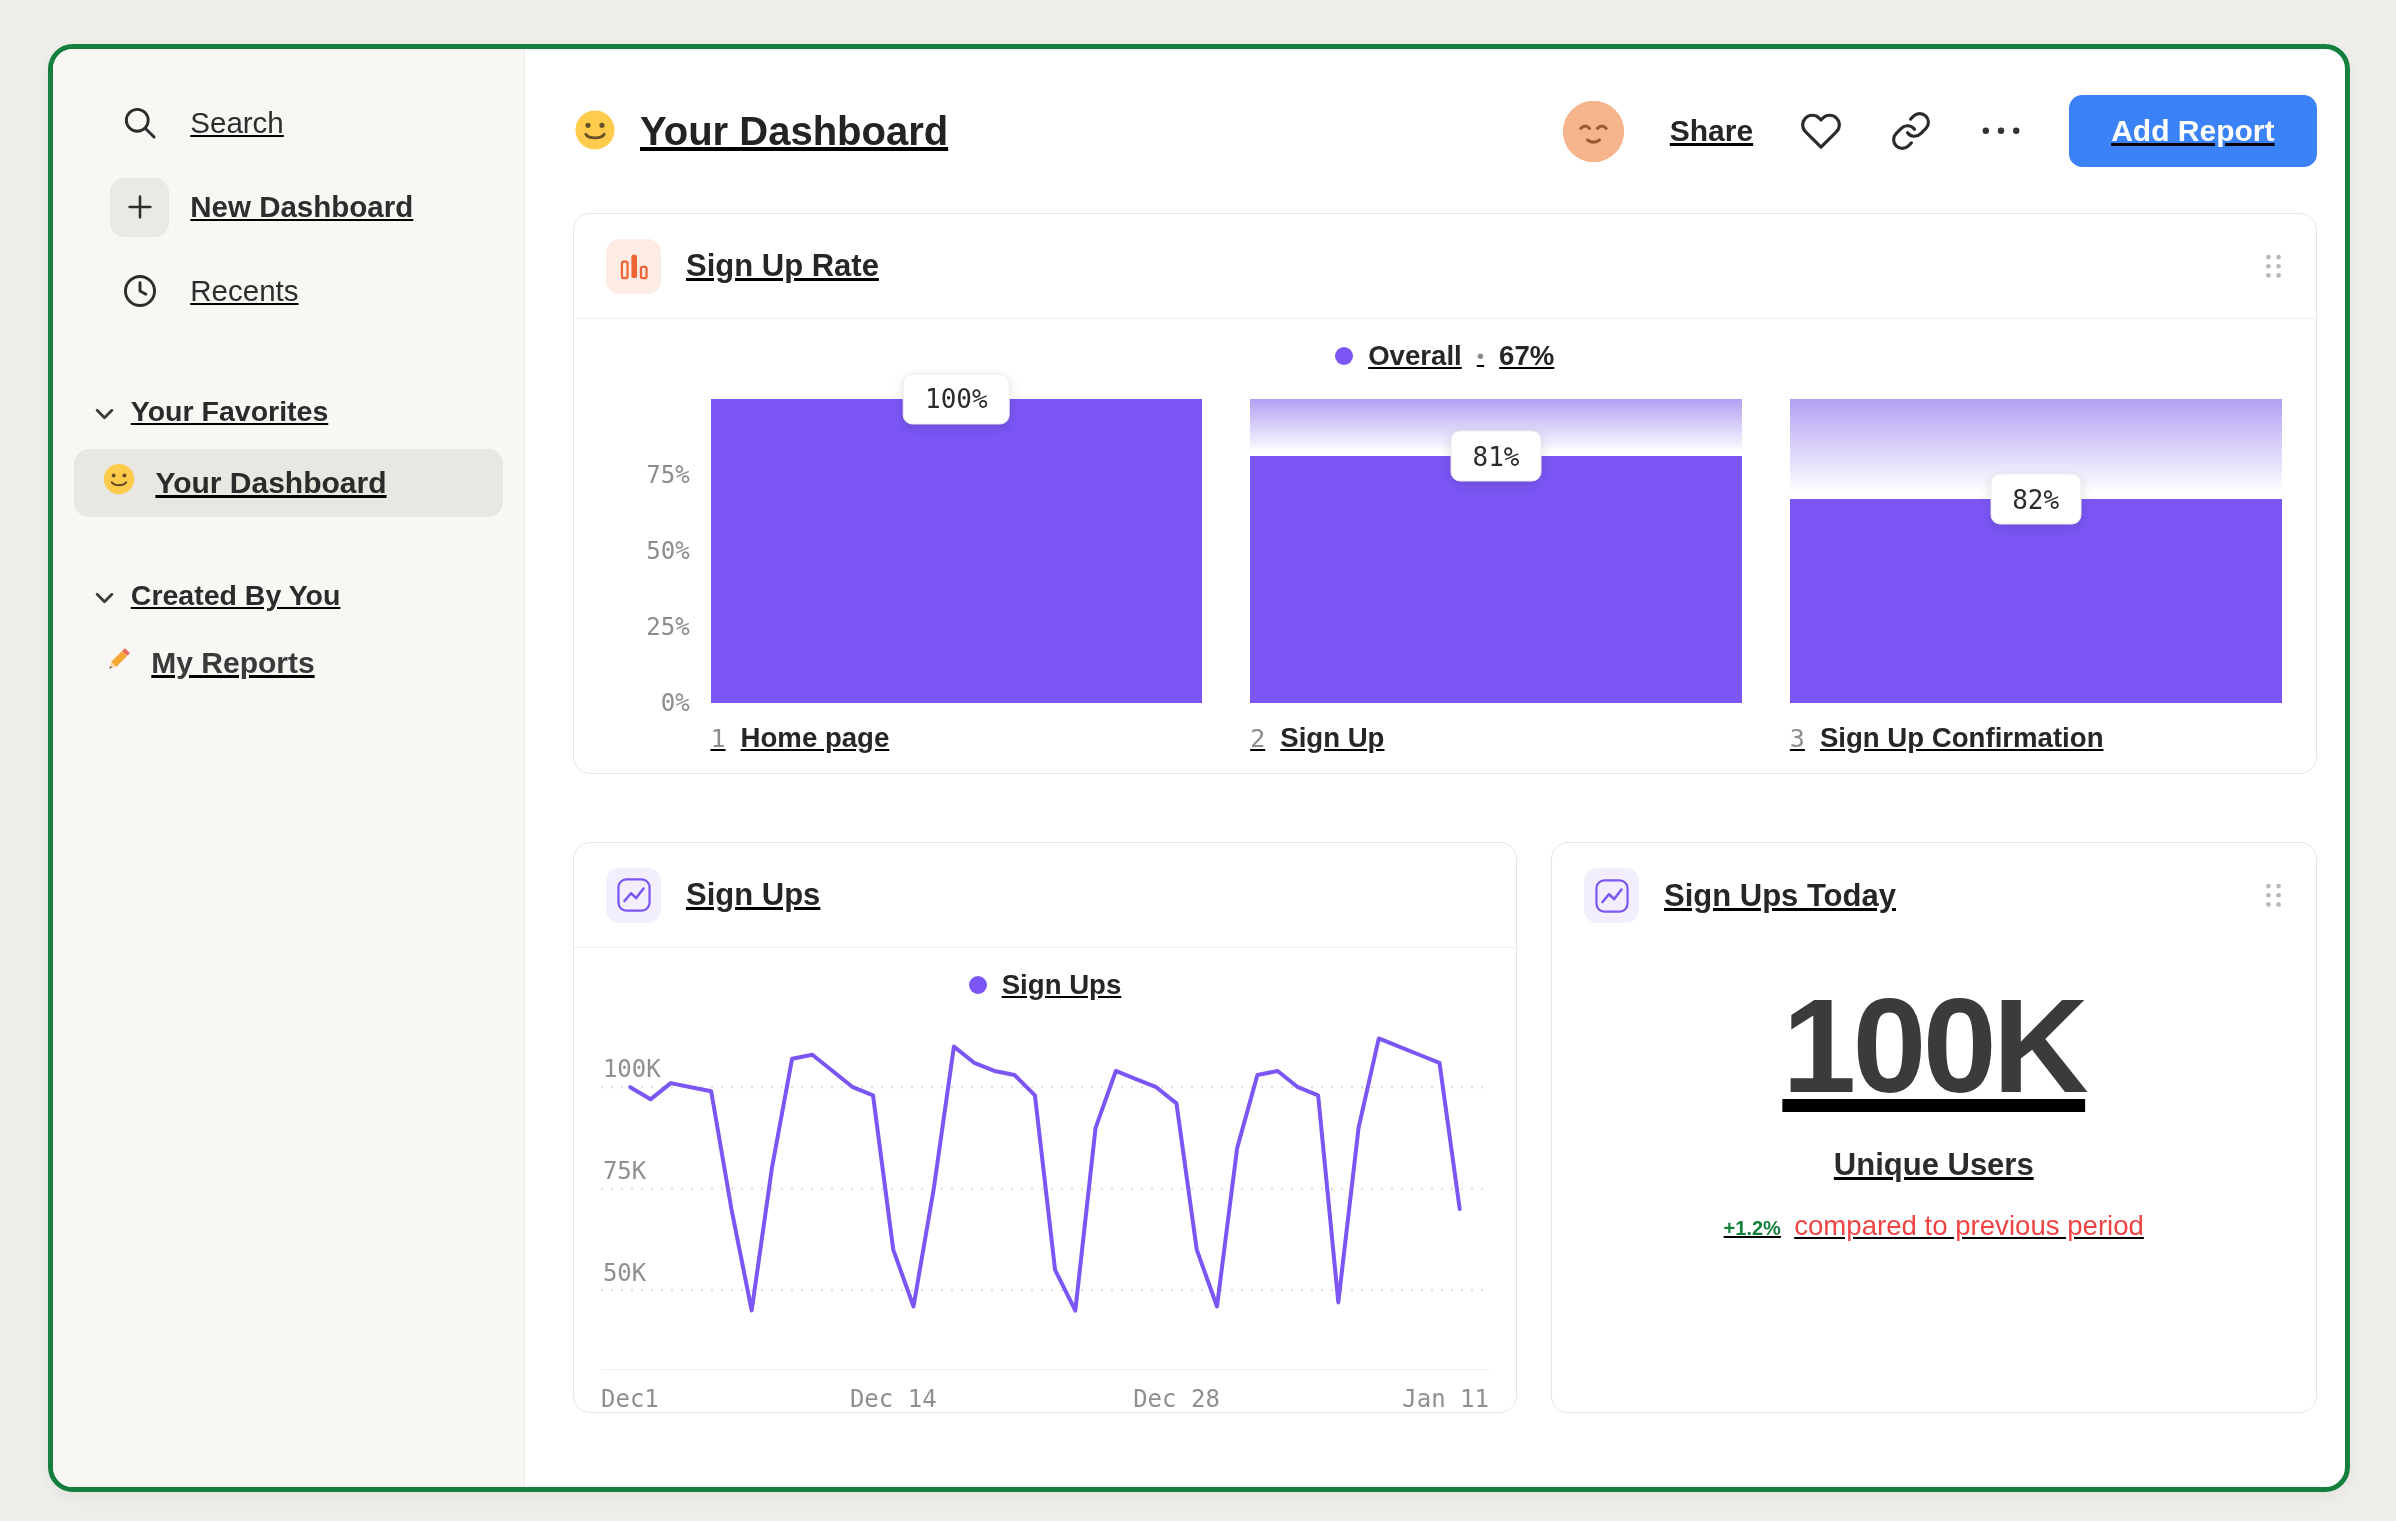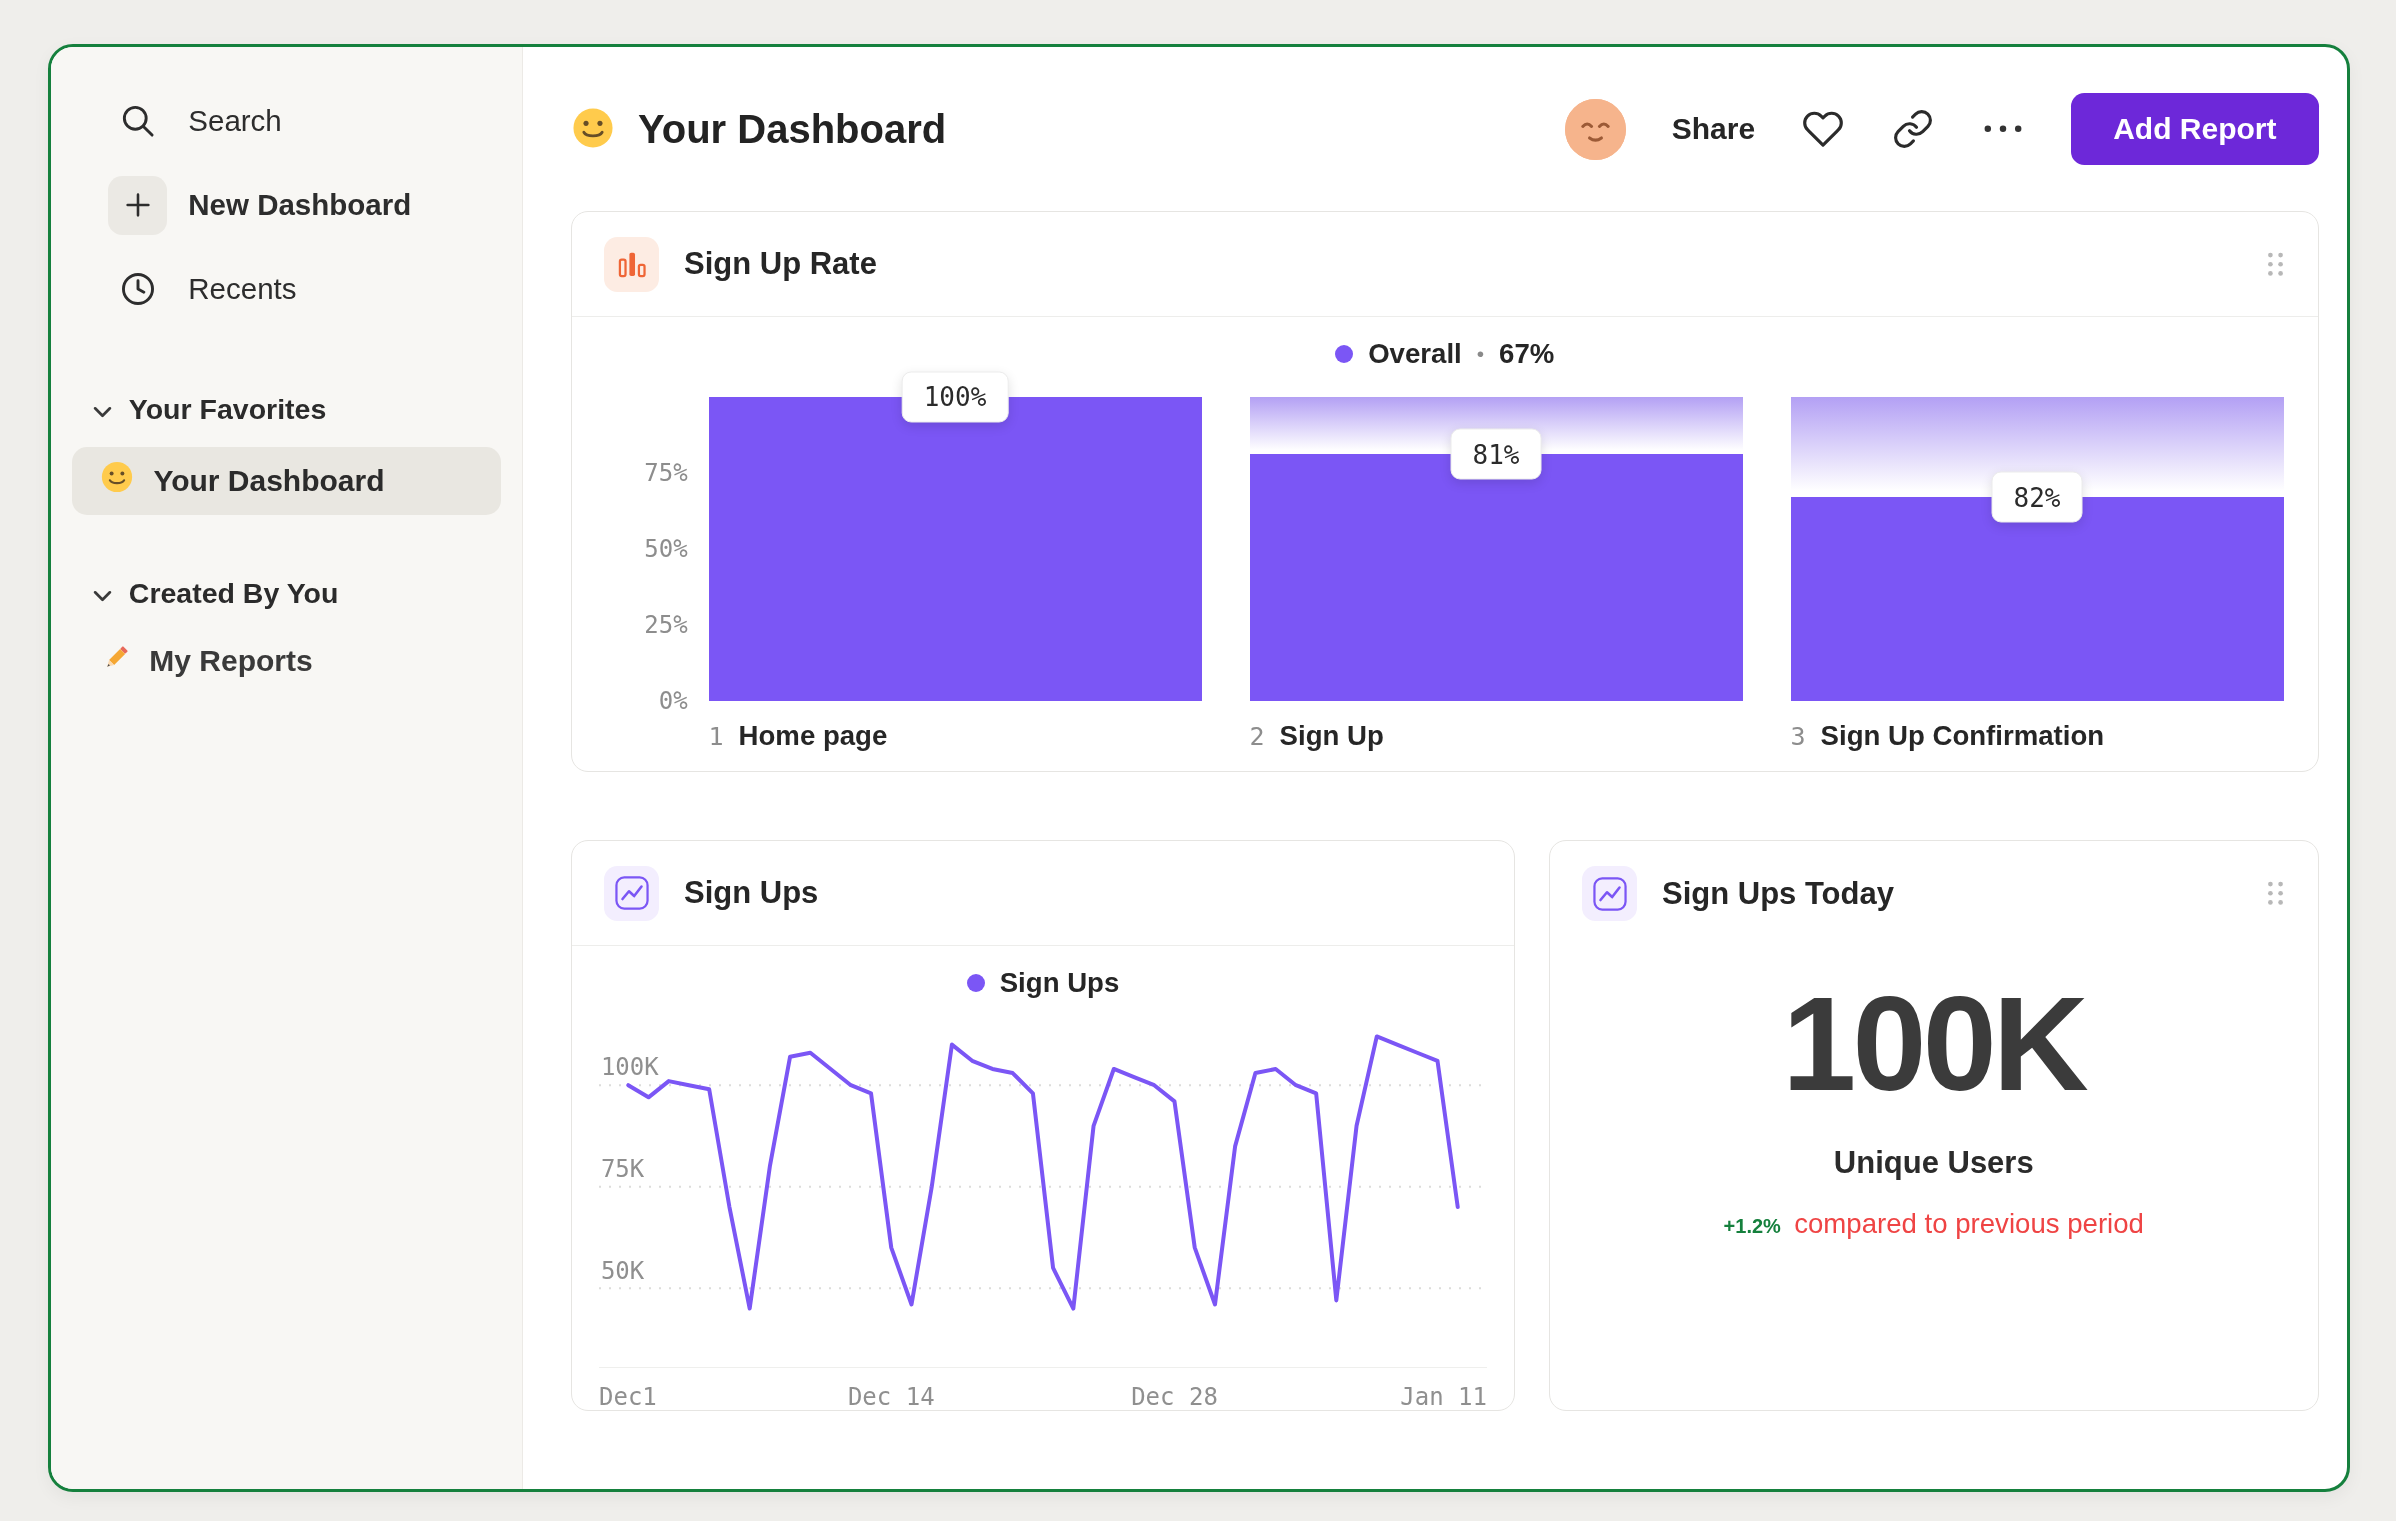--- a/index.html
+++ b/index.html
@@ -1,23 +1,23 @@
 <!DOCTYPE html>
 <html style="font-size:15px"><head>
 <meta charset="utf-8">
 <style>
   * { margin:0; padding:0; box-sizing:border-box; }
   html,body { width:2397px; height:1522px; overflow:hidden; }
   body { font-family:"Liberation Sans", sans-serif; background:#efeeeb; position:relative; }
 
   .app {
     position:absolute; left:48px; top:44px; width:2302px; height:1448px;
-    background:#ffffff; border:3px solid #15803d; border-radius:25px;
+    background:#ffffff; border:5px solid #15803d; border-radius:25px;
     box-shadow:0 5.7px 17px rgba(0,0,0,.05);
-    display:flex; overflow:hidden;
+    display:flex; overflow:hidden;text-decoration:underline;
   }
 
   
   .sidebar {
     width:472px; flex-shrink:0; background:#f8f7f4;
     border-right:1px solid #eceae6; padding:32px 13.3px 0 13.3px;
   }
   .side-item {
     display:flex; align-items:center; gap:21px; height:84px;
     padding-left:44px; font-size:29.5px; font-weight:500; color:#2d2d2d; cursor:pointer;
@@ -44,21 +44,21 @@
   .main { flex:1; display:flex; flex-direction:column; padding:0 28.5px 0 48px; min-width:0; }
 
   .topbar { height:164px; display:flex; align-items:center; flex-shrink:0; }
   .topbar-left { display:flex; align-items:center; gap:23px; }
   .page-title { font-size:40px; font-weight:700; color:#232323; }
   .topbar-right { margin-left:auto; display:flex; align-items:center; gap:46px; }
   .avatar { width:61px; height:61px; border-radius:50%; background:#f6b48c; display:flex; align-items:center; justify-content:center; cursor:pointer; }
   .share-label { font-size:30px; font-weight:600; color:#262626; cursor:pointer; }
   .tool-icon { width:44px; height:44px; display:flex; align-items:center; justify-content:center; cursor:pointer; }
   .add-report-btn {
-    height:72px; padding:0 42px; border:none; border-radius:13.3px; background:#6d28d9;
+    height:72px; padding:0 42px; border:none; border-radius:13.3px; background:#3b82f6;
     color:#ffffff; font-family:"Liberation Sans",sans-serif; font-size:30px; font-weight:600; cursor:pointer;
   }
 
   
   .card { border:1.4px solid #e6e5e2; border-radius:17px; background:#fff; overflow:hidden; }
   .card-header { height:105px; display:flex; align-items:center; gap:25px; padding:0 32px; }
   .card-header.divided { border-bottom:1px solid #ededeb; }
   .card-icon { width:55px; height:55px; border-radius:13.3px; display:flex; align-items:center; justify-content:center; flex-shrink:0; }
   .card-icon.orange { background:#fdece3; }
   .card-icon.purple { background:#f3eefe; }

